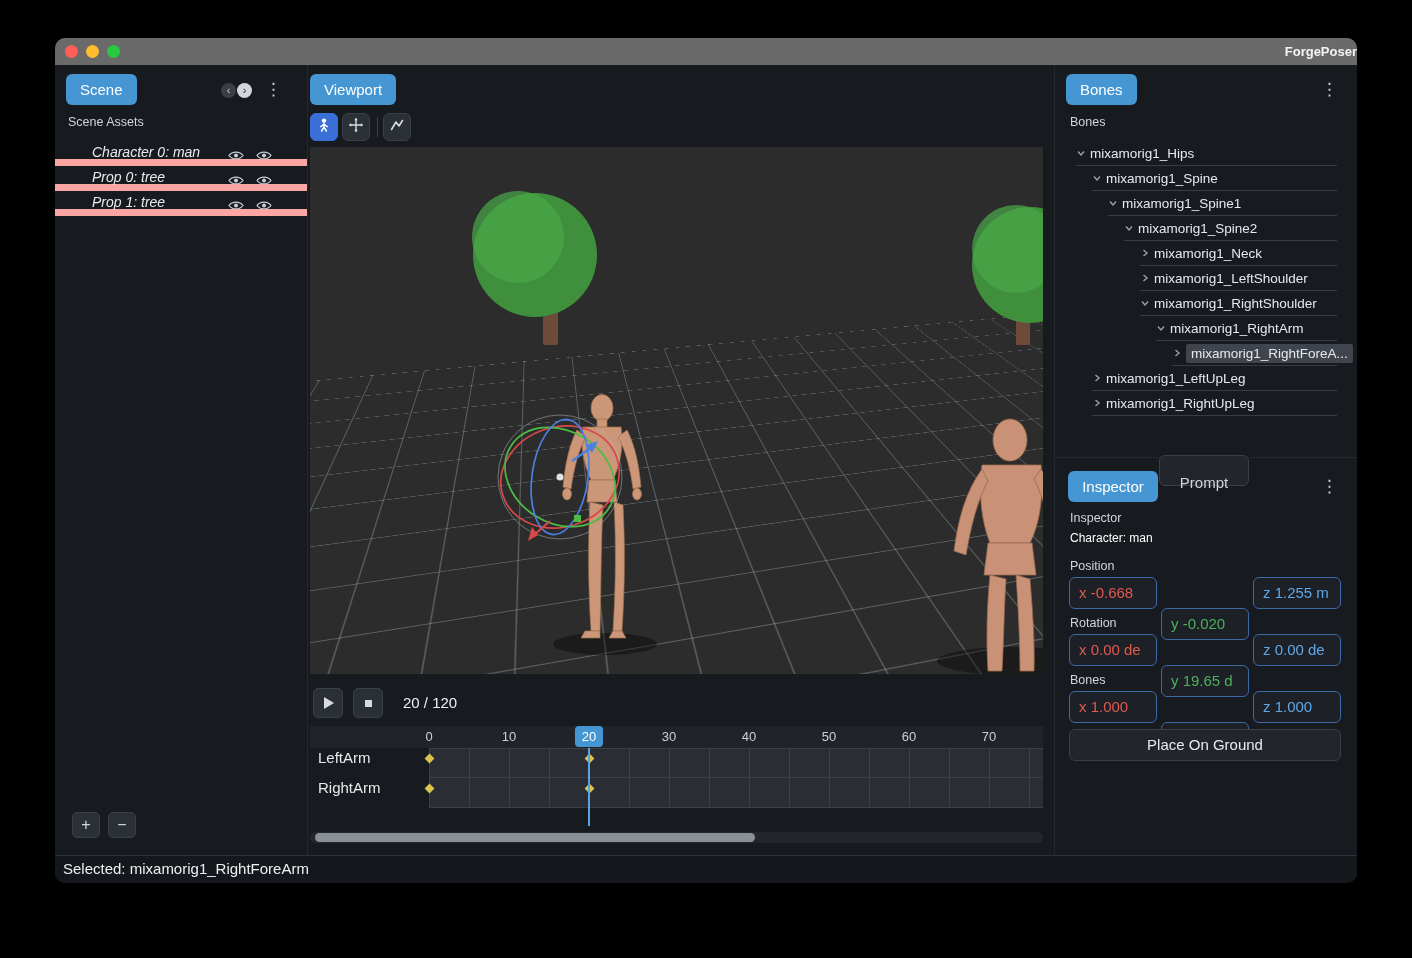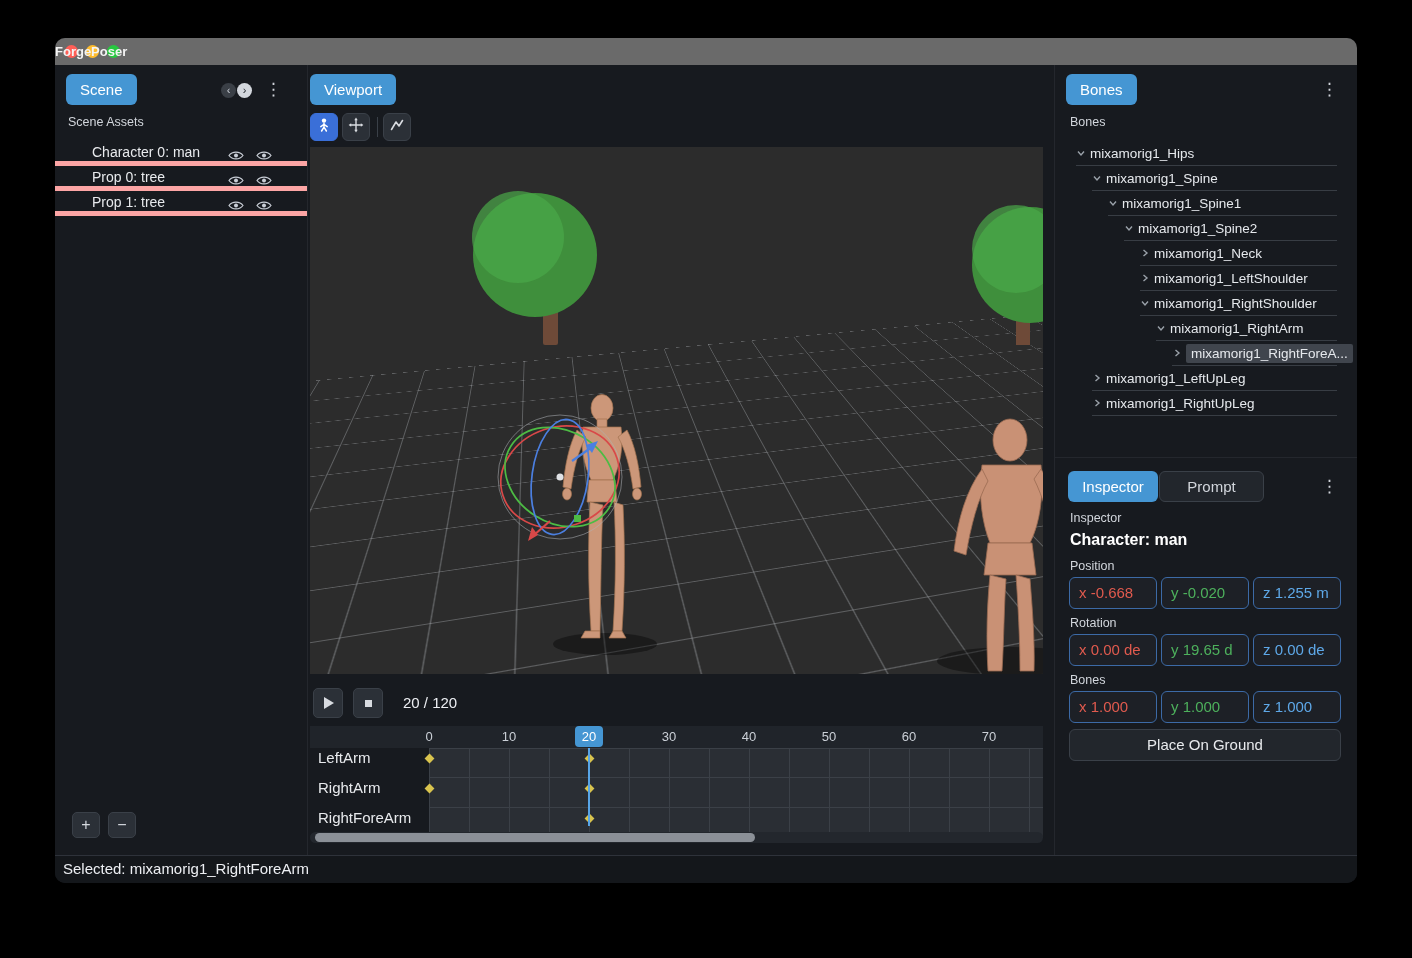--- a/index.html
+++ b/index.html
@@ -9,21 +9,21 @@
   .window { position:absolute; left:55px; top:38px; width:1302px; height:845px;
     background:#171a1f; border-radius:10px; overflow:hidden;
     box-shadow:0 25px 70px rgba(0,0,0,.8); }
 
   
   .titlebar { position:absolute; left:0; top:0; right:0; height:27px; background:#6a6a6a;
     display:flex; align-items:center; }
   .lights { display:flex; gap:8px; padding-left:10px; }
   .light { width:13px; height:13px; border-radius:50%; }
   .light.red{background:#ff5f57;} .light.yellow{background:#febc2e;} .light.green{background:#28c840;}
-  .win-title { position:absolute; left:0; right:0; text-align:left; font-size:13px;
+  .win-title { position:absolute; left:0; right:0; text-align:right; font-size:13px;
     font-weight:bold; color:#f4f4f4; }
 
   
   .main { position:absolute; left:0; top:27px; right:0; bottom:28px; background:#171a1f; }
   .statusbar { position:absolute; left:0; right:0; bottom:0; height:28px; background:#14171b;
     border-top:1px solid #2e323a; color:#edeff3; font-size:15px; line-height:26px; padding-left:8px; }
 
   .panel { position:absolute; top:0; bottom:0; }
   .left-panel  { left:0; width:253px; border-right:1px solid #24272d; }
   .center-panel{ left:253px; width:747px; border-right:1px solid #24272d; }
@@ -34,21 +34,21 @@
   .tab.dark { background:#22262c; border:1px solid #3a4048; color:#d2d6dc; line-height:29px; }
   .kebab { position:absolute; color:#cfd3d9; font-size:17px; cursor:default; }
 
   
   .nav-circ { position:absolute; width:15px; height:15px; border-radius:50%;
     font-size:11px; line-height:14px; text-align:center; }
   .nav-circ.prev { background:#3a3f46; color:#c9ced5; }
   .nav-circ.next { background:#d3d7dd; color:#23272d; }
   .panel-label { position:absolute; font-size:12.5px; color:#d2d6dc; }
   .asset-list { position:absolute; left:0; right:0; top:76px; }
-  .asset-row { position:relative; height:25px; border-bottom:5px solid #fca5a5; }
+  .asset-row { position:relative; height:25px; border-bottom:7px solid #fca5a5;font-style:italic; }
   .asset-label { position:absolute; left:31px; top:2px; font-size:14px; color:#e8eaed;
     padding:1px 6px; border-radius:2px; }
   .asset-row.sel .asset-label { background:#40454d; }
   .eye-btn { position:absolute; top:6px; width:16px; height:12px; }
   .eye-btn.e1{ left:173px; } .eye-btn.e2{ left:201px; }
   .small-btn { position:absolute; top:747px; width:28px; height:26px; background:#2b3037;
     border:1px solid #3a4048; border-radius:5px; color:#d5d9df; font-size:16px;
     text-align:center; line-height:23px; }
 
   
@@ -104,26 +104,26 @@
   .bone-row.d0{margin-left:21px;} .bone-row.d1{margin-left:37px;} .bone-row.d2{margin-left:53px;}
   .bone-row.d3{margin-left:69px;} .bone-row.d4{margin-left:85px;} .bone-row.d5{margin-left:101px;}
   .bone-row.d6{margin-left:117px;}
   .chev { width:10px; height:10px; display:flex; align-items:center; justify-content:center; flex:0 0 auto; }
   .chev.exp svg { transform:rotate(90deg); }
   .bone-label { font-size:13.5px; color:#e6e9ed; white-space:nowrap; }
   .bone-row.sel .bone-label { background:#40454d; flex:1; padding:2px 5px; border-radius:2px; }
 
   
   .insp-divider { position:absolute; left:0; right:0; top:392px; border-top:1px solid #24272d; }
-  .insp-title { position:absolute; left:15px; top:466px; font-size:16px; font-weight:bold; color:#fff; }
+  .insp-title { position:absolute; left:15px; top:466px; font-size:12px; font-weight:normal; color:#fff; }
   .vrow { position:absolute; left:0; width:302px; height:24px; }
   .vbox { position:absolute; width:88px; height:32px; background:#1d2026; border:1.5px solid #3c6aa6;
     border-radius:6px; font-size:15px; line-height:29px; padding-left:9px; white-space:nowrap; overflow:hidden; }
   .vbox.b1{left:14px;} .vbox.b2{left:106px;} .vbox.b3{left:198px;}
-  .axis-x{color:#e05a4e;} .axis-y{color:#4db05c;} .axis-z{color:#5ea8e8;}
+  .axis-x{color:#e05a4e;} .axis-y{color:#4db05c;margin-top:31px;} .axis-z{color:#5ea8e8;}
   .ground-btn { position:absolute; left:14px; top:664px; width:272px; height:32px; background:#22262c;
     border:1px solid #3a4048; border-radius:6px; color:#e8eaed; font-size:15px;
     text-align:center; line-height:30px; }
 </style>
 </head>
 <body>
 
 <div class="window">
 
   <div class="titlebar">
@@ -293,25 +293,20 @@
           <span class="track-name">LeftArm</span>
         <div class="keyframe" style="left: 115.5px;"></div>
             <div class="keyframe" style="left: 275.5px;"></div>
           </div>
         <div class="track-row">
           <div class="track-grid"></div>
           <span class="track-name">RightArm</span>
         <div class="keyframe" style="left: 115.5px;"></div>
             <div class="keyframe" style="left: 275.5px;"></div>
           </div>
-        <div class="track-row">
-          <div class="track-grid"></div>
-          <span class="track-name">RightForeArm</span>
-        <div class="keyframe" style="left: 275.5px;"></div>
-          </div>
       </div>
       <div class="playhead"></div>
 
       <div class="h-scroll">
         <div class="h-thumb"></div>
       </div>
     </div>
 
     <div class="panel right-panel">
       <div class="tab" style="left:11px;top:9px;">Bones</div>
@@ -404,21 +399,21 @@
               <svg viewBox="0 0 8 8" width="8" height="8">
                 <path d="M2.5 1 L6 4 L2.5 7" stroke="#99a0a8" stroke-width="1.4" fill="none"></path>
               </svg>
             </span>
           <span class="bone-label">mixamorig1_RightUpLeg</span>
         </div>
       </div>
 
       <div class="insp-divider"></div>
       <div class="tab" style="left:13px;top:406px;width:90px;padding:0;text-align:center;">Inspector</div>
-      <div class="tab dark" style="left:104px;top:406px;width:105px;padding:0;text-align:center;">Prompt</div>
+      <div class="tab dark" style="left:104px;top:390px;width:90px;padding:12px;text-align:center;">Prompt</div>
       <div class="kebab" style="left:266px;top:411px;">⋮</div>
 
       <div class="panel-label" style="left:15px;top:446px;">Inspector</div>
       <div class="insp-title">Character: man</div>
 
       <div class="panel-label" style="left:15px;top:494px;">Position</div>
       <div class="vrow" style="top:512px;">
         <div class="vbox b1 axis-x">x -0.668</div>
         <div class="vbox b2 axis-y">y -0.020</div>
         <div class="vbox b3 axis-z">z 1.255 m</div>

